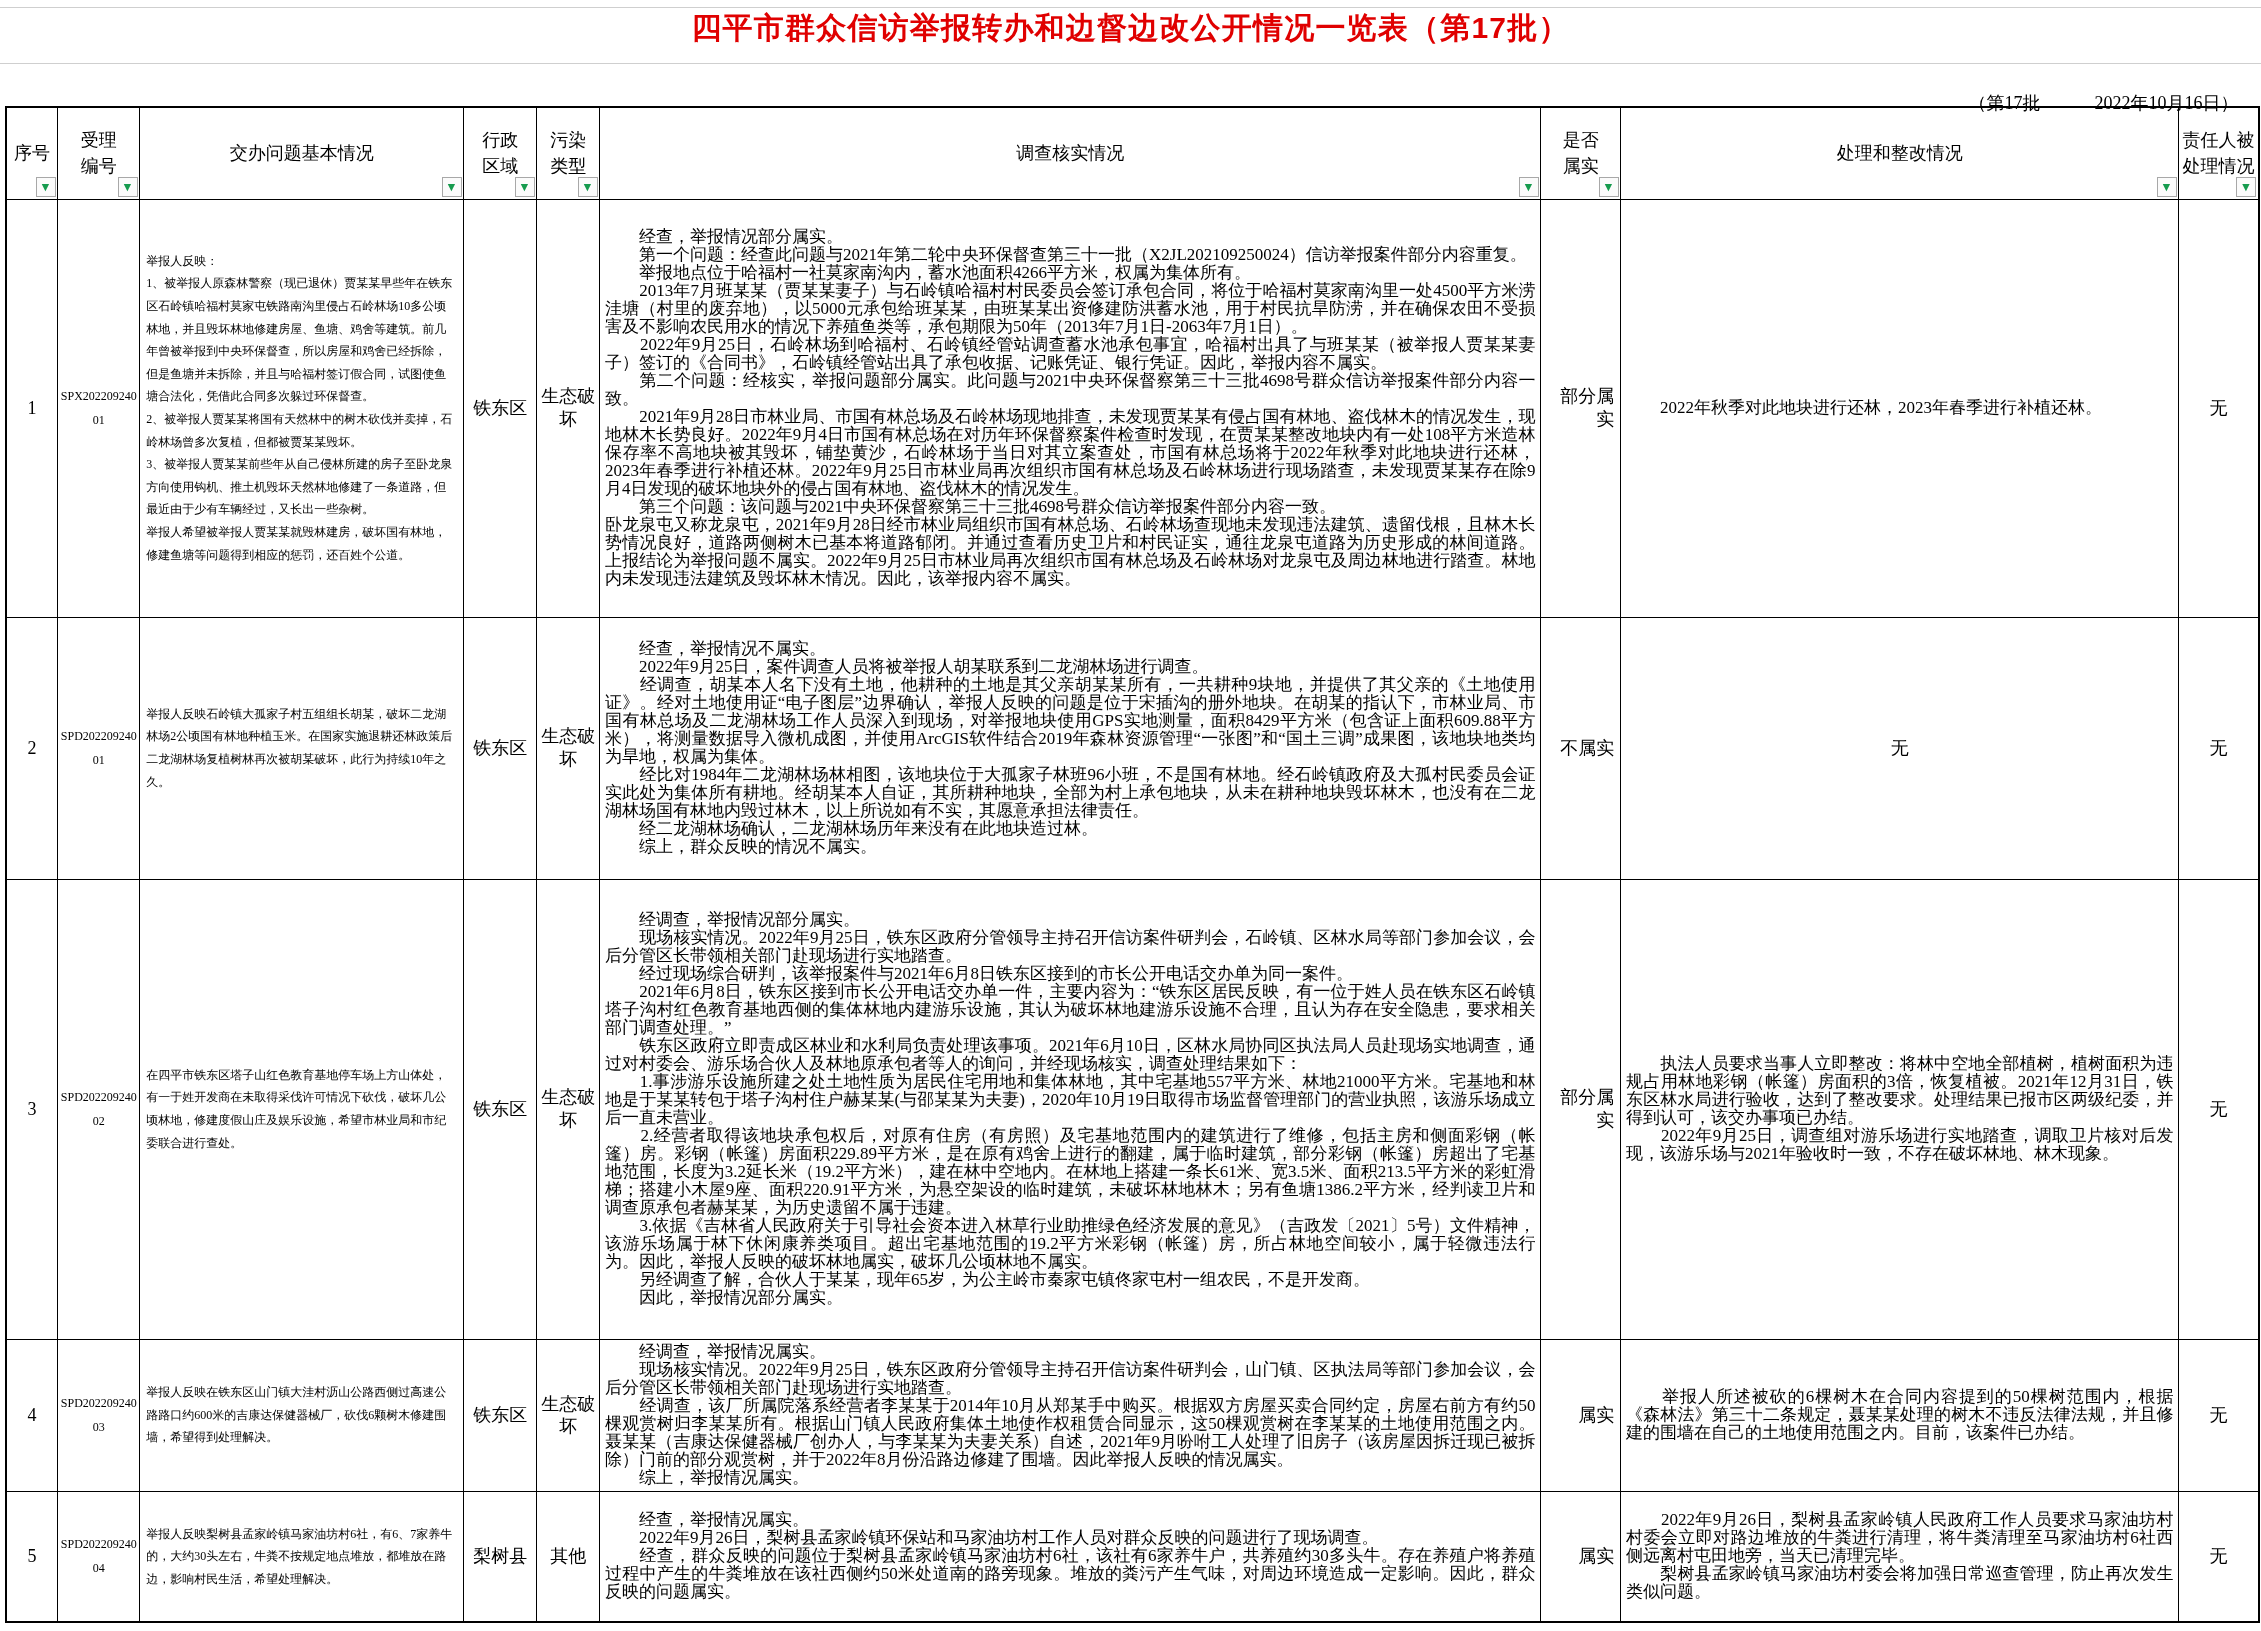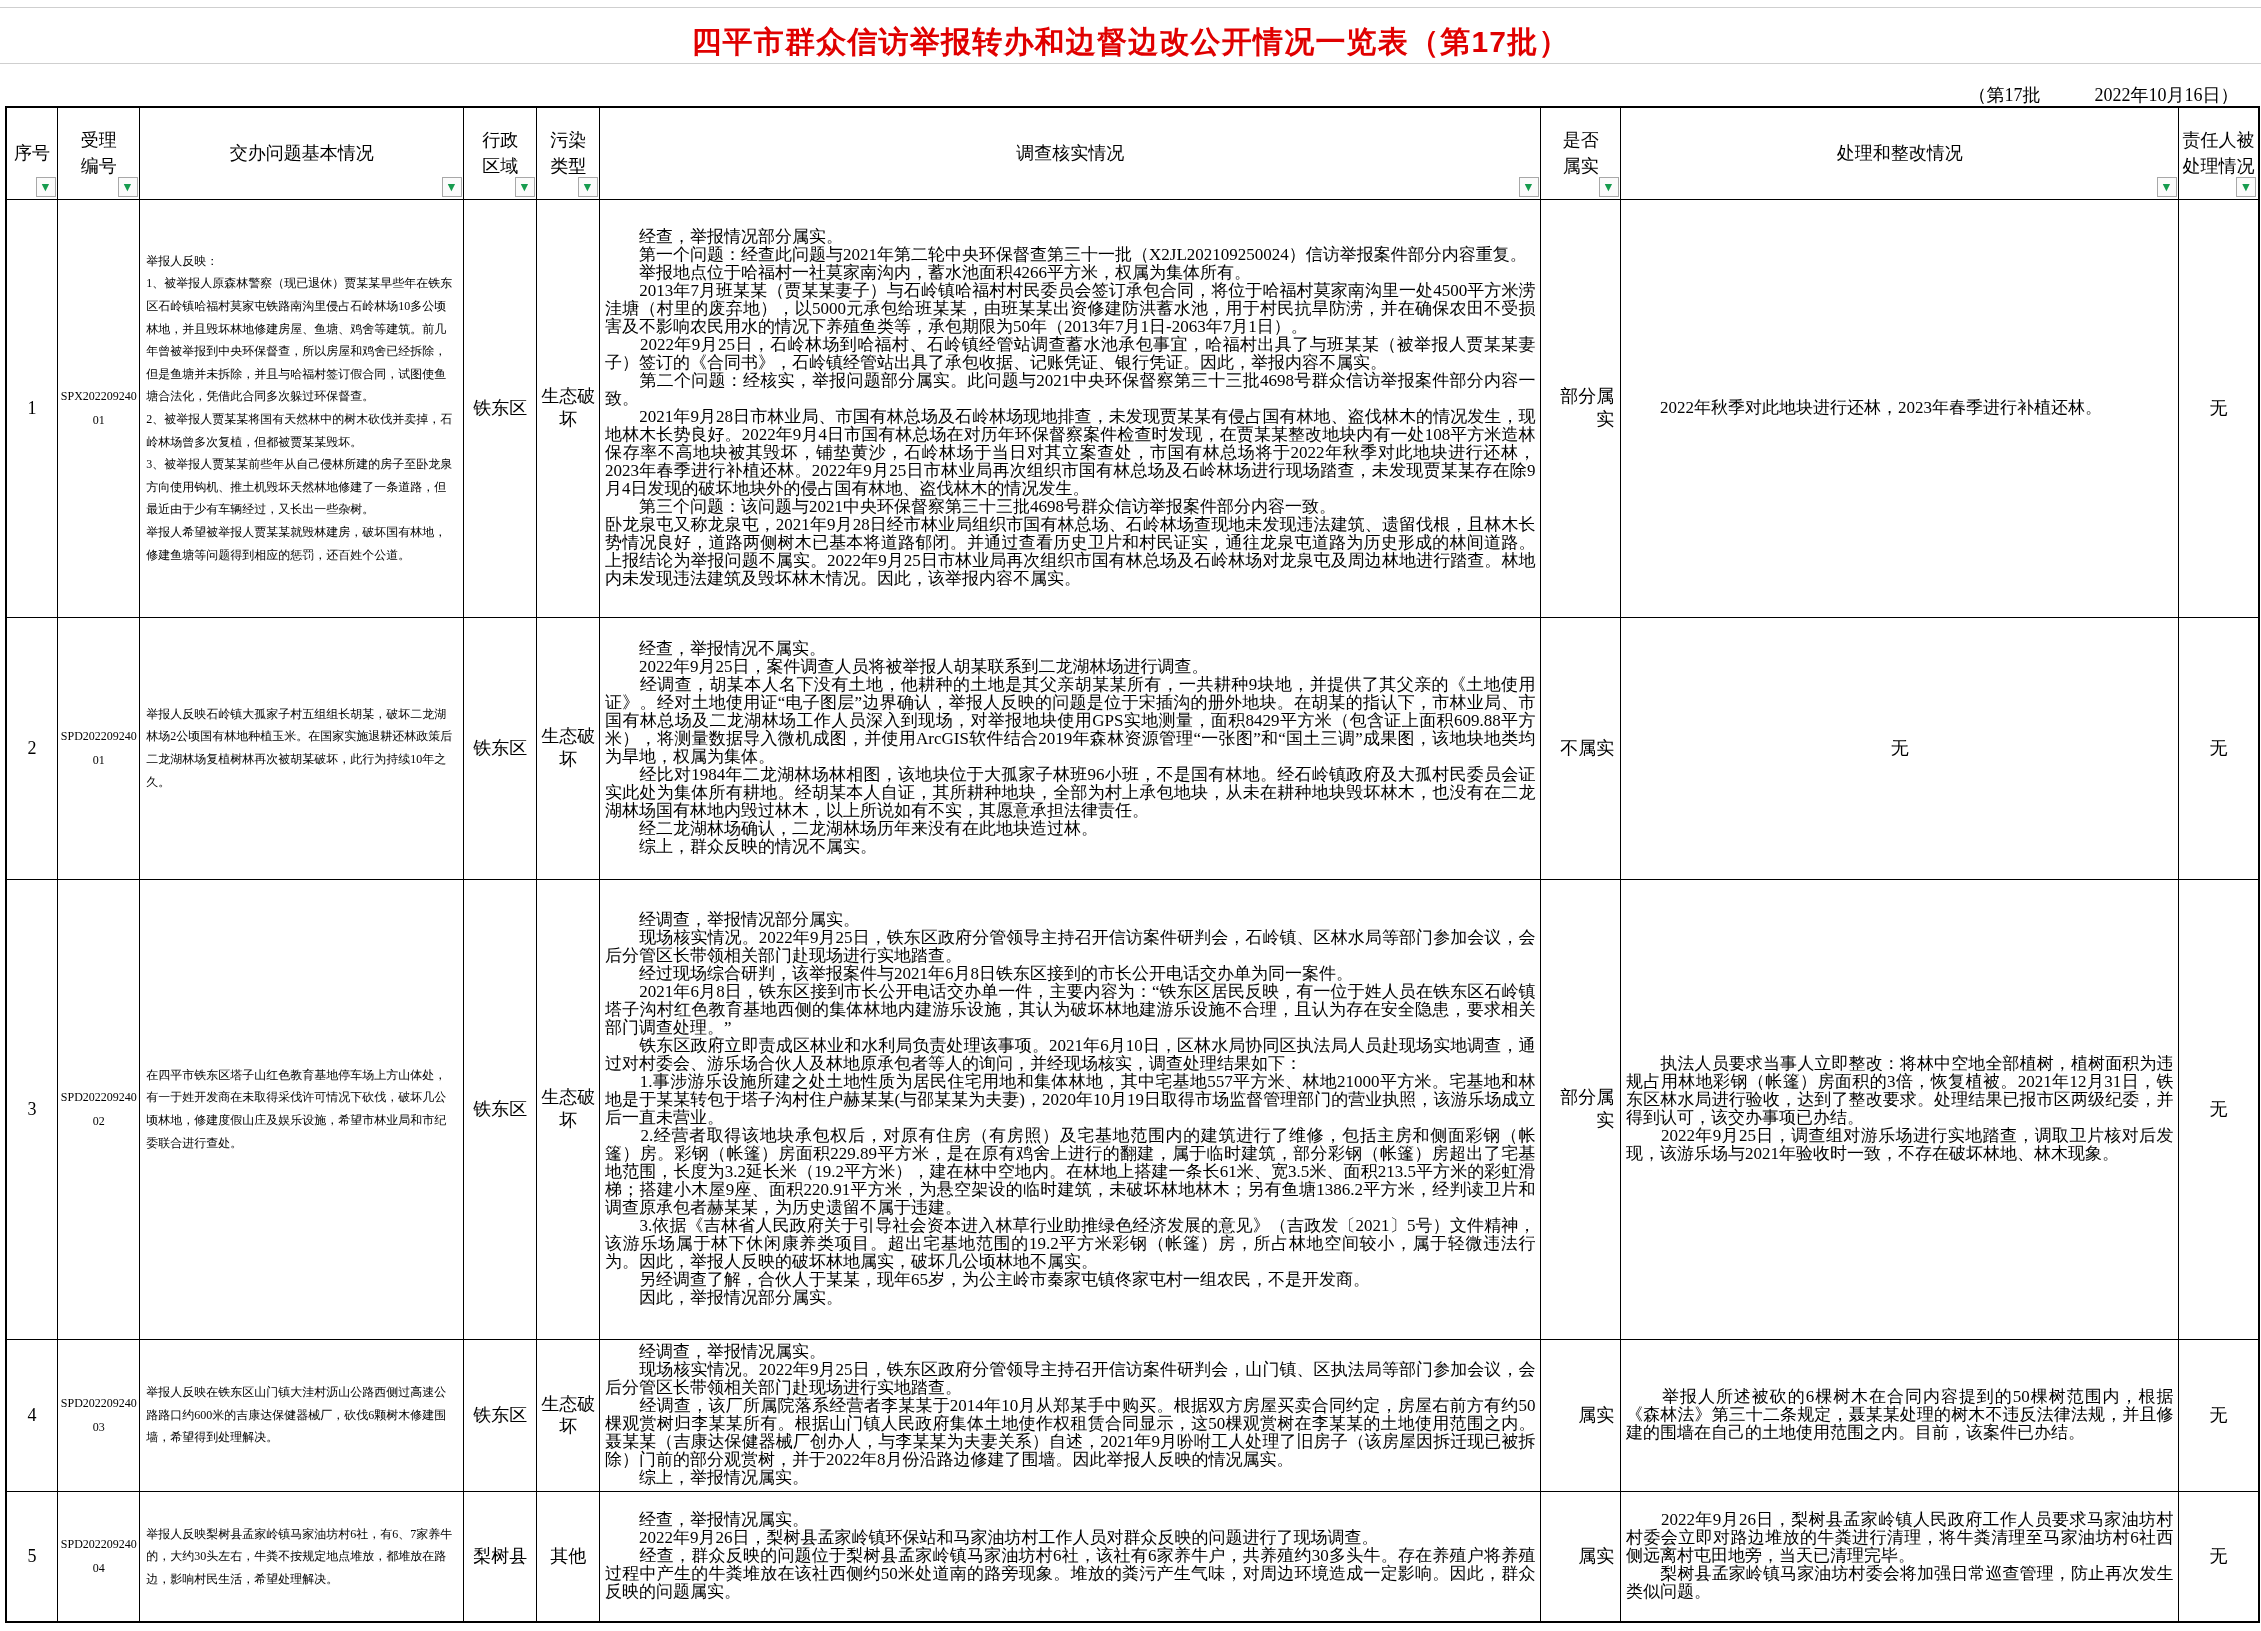--- a/index.html
+++ b/index.html
@@ -1,23 +1,23 @@
 <!DOCTYPE html>
 <html style="font-size:9.5px"><head>
 <meta charset="utf-8">
 <style>
   html,body{margin:0;padding:0;background:#fff;color:#000;}
   body{width:2261px;height:1631px;position:relative;overflow:hidden;
        font-family:"Liberation Serif","DejaVu Serif",serif;}
   .title-band{position:absolute;left:0;top:7.1px;width:100%;height:57px;
       border-top:0.6px solid #cfcfcf;border-bottom:0.6px solid #cfcfcf;
-      display:flex;align-items:flex-end;justify-content:center;box-sizing:border-box;}
+      display:flex;align-items:flex-start;justify-content:center;box-sizing:border-box;}
   .doc-title{font-family:"Liberation Sans","DejaVu Sans",sans-serif;
       font-weight:bold;font-size:30px;color:#e00000;letter-spacing:1.2px;}
-  .subtitle-band{position:absolute;left:0;top:74px;width:100%;height:41px;
+  .subtitle-band{position:absolute;left:0;top:82px;width:100%;height:41px;
       display:flex;align-items:center;justify-content:flex-end;
       padding-right:22.6px;box-sizing:border-box;font-size:18px;}
   table.main{position:absolute;left:4.8px;top:106px;width:2252px;
       border-collapse:collapse;table-layout:fixed;
       border:2.4px solid #000;}
   th,td{border:1.2px solid #000;vertical-align:middle;box-sizing:border-box;overflow:hidden;}
   th{height:92px;font-weight:normal;font-size:18px;text-align:center;
      white-space:pre-line;position:relative;padding:0;line-height:26px;}
   .filter{position:absolute;right:1.8px;bottom:1.8px;width:18px;height:18px;
       border:0.6px solid #a8a8a8;background:#fbfbfb;display:flex;align-items:center;

